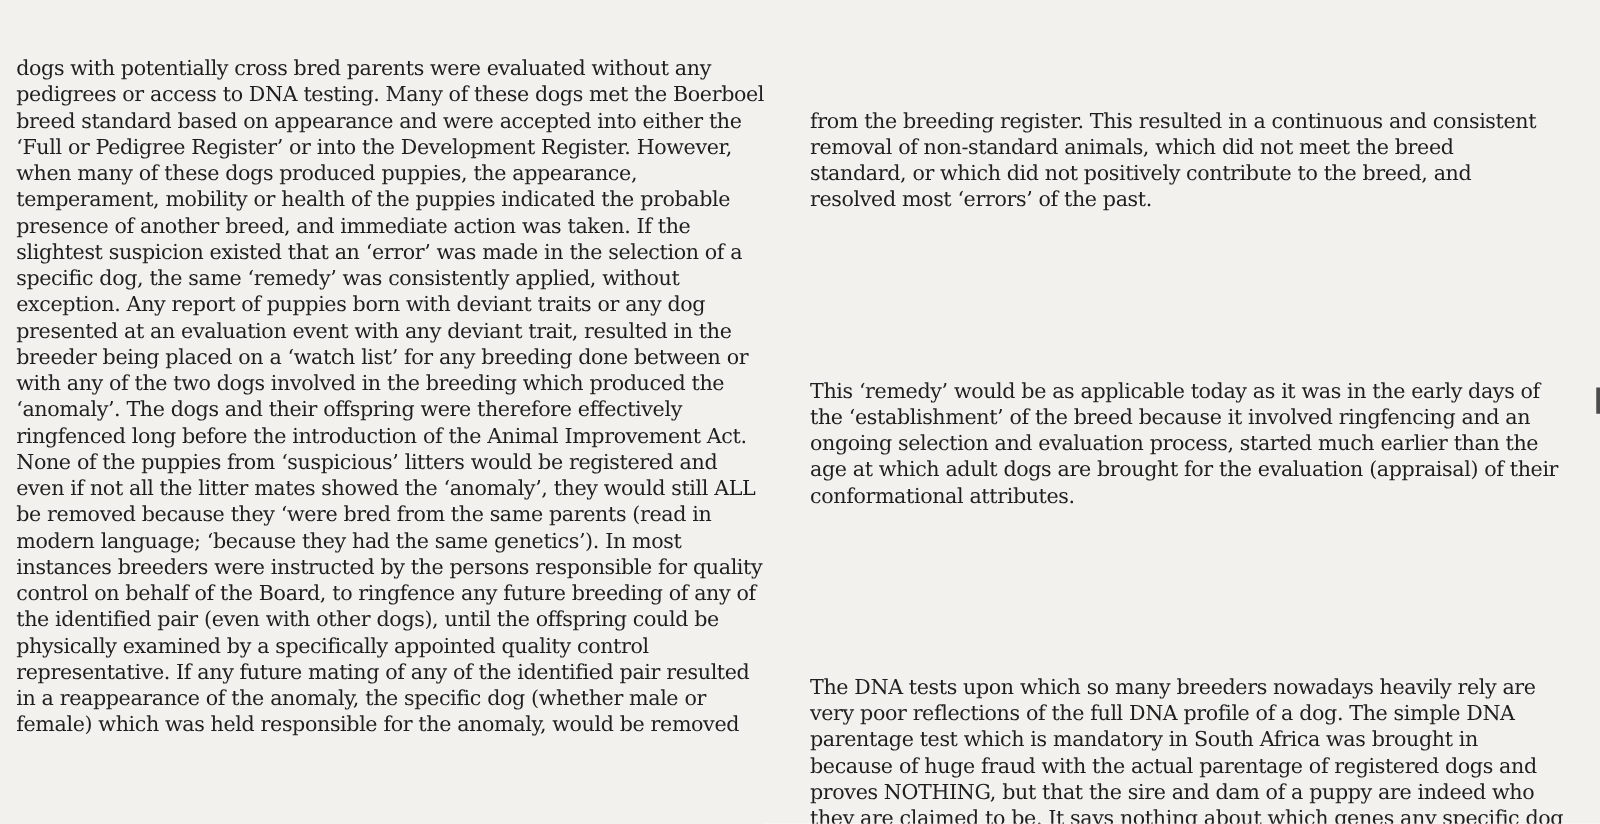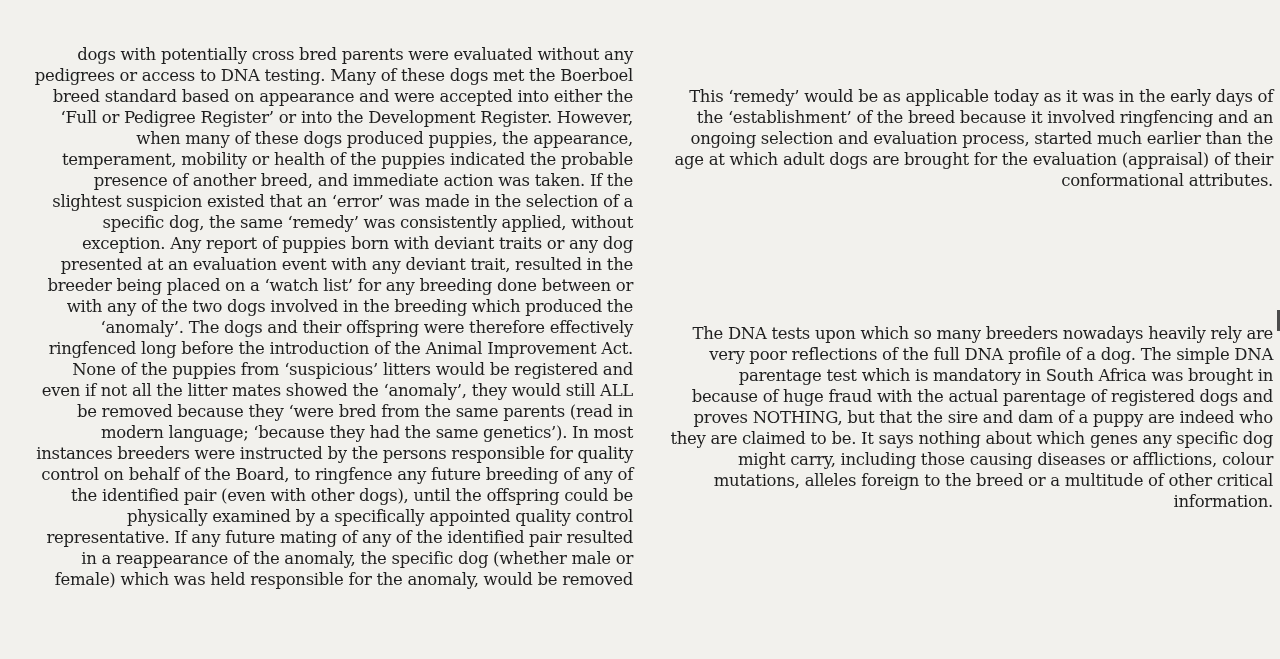--- a/index.html
+++ b/index.html
@@ -16,21 +16,20 @@
     background: #f2f1ed;
   }
   .text-col {
     position: absolute;
     top: 44px;
     color: #1e1e1e;
     font-size: 16.5px;
     line-height: 21px;
     letter-spacing: -0.3px;
     white-space: pre;
-    text-align: right;
   }
   .col-left {
     left: 13px;
     width: 620px;
   }
   .col-right {
     left: 648px;
     width: 625px;
   }
   .col-right p {
@@ -81,20 +80,24 @@
 modern language; ‘because they had the same genetics’). In most
 instances breeders were instructed by the persons responsible for quality
 control on behalf of the Board, to ringfence any future breeding of any of
 the identified pair (even with other dogs), until the offspring could be
 physically examined by a specifically appointed quality control
 representative. If any future mating of any of the identified pair resulted
 in a reappearance of the anomaly, the specific dog (whether male or
 female) which was held responsible for the anomaly, would be removed</div>
 
   <div class="text-col col-right">
+    <p>from the breeding register. This resulted in a continuous and consistent
+removal of non-standard animals, which did not meet the breed
+standard, or which did not positively contribute to the breed, and
+resolved most ‘errors’ of the past.</p>
     <p>This ‘remedy’ would be as applicable today as it was in the early days of
 the ‘establishment’ of the breed because it involved ringfencing and an
 ongoing selection and evaluation process, started much earlier than the
 age at which adult dogs are brought for the evaluation (appraisal) of their
 conformational attributes.</p>
     <p>The DNA tests upon which so many breeders nowadays heavily rely are
 very poor reflections of the full DNA profile of a dog. The simple DNA
 parentage test which is mandatory in South Africa was brought in
 because of huge fraud with the actual parentage of registered dogs and
 proves NOTHING, but that the sire and dam of a puppy are indeed who

